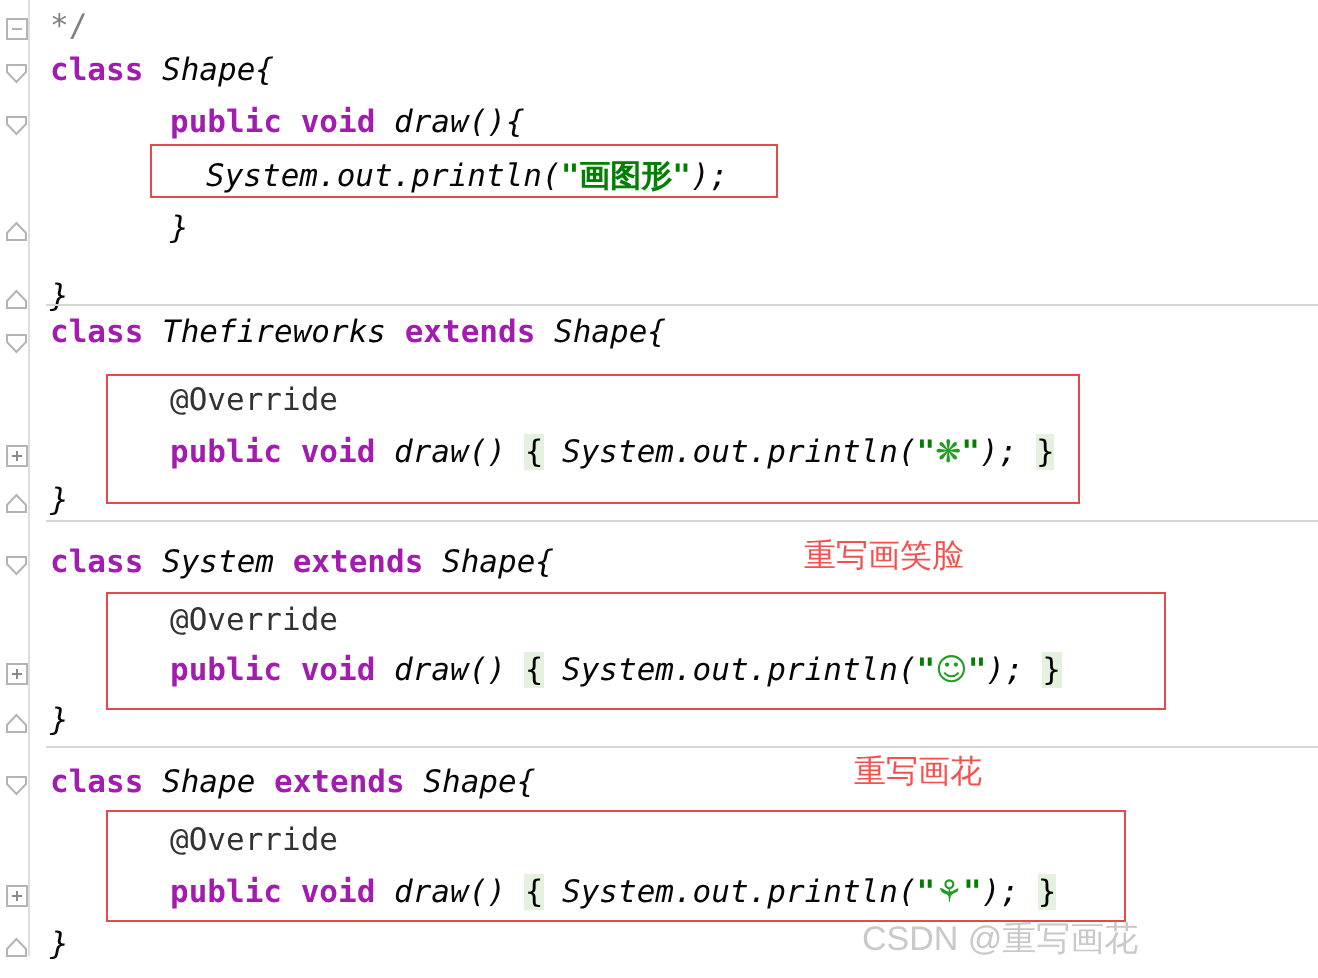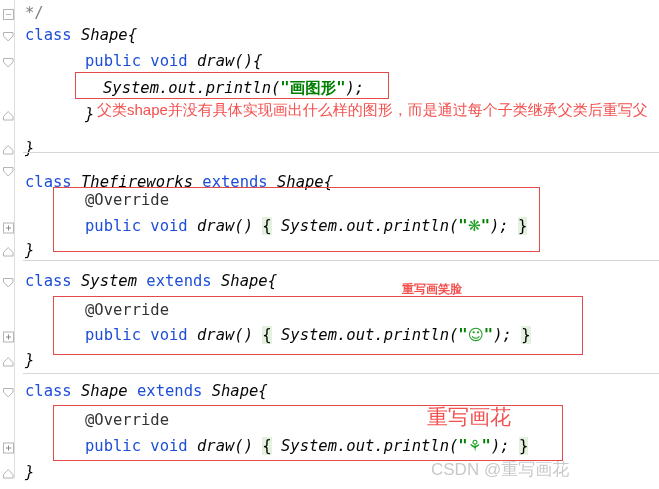--- a/index.html
+++ b/index.html
@@ -8,21 +8,21 @@
     overflow:hidden; font-family:"DejaVu Sans Mono", monospace;
   }
   
   .gutter-vline{position:absolute; left:14px; top:0; width:1px; height:478px; background:#dedede;}
   .gutter-marker{position:absolute; left:2px; width:13px; height:12px;}
   
   .code-line{
     position:absolute; height:20px; white-space:pre;
     font:15.5px/20px "DejaVu Sans Mono", monospace; color:#000;
   }
-  .tk-kw{color:#1d4ed8; font-weight:normal;}
+  .tk-kw{color:#a21caf; font-weight:bold;}
   .tk-pl{color:#060606;font-style:italic;}
   .tk-cmt{color:#808080;}
   .tk-ann{color:#333333;}
   .tk-str{color:#008000; font-weight:bold;}
   .tk-em{color:#1e9e22; font-family:"DejaVu Sans", sans-serif;}
   .tk-hl{background:#e4f1df;}
   
   .sep{position:absolute; left:23px; right:0; height:1px; background:#d6d6d6;}
   .sep-1{top:152px;} .sep-2{top:260px;} .sep-3{top:373px;}
   
@@ -32,22 +32,22 @@
   .box-3{left:53px;  top:296px; width:530px; height:59px;}
   .box-4{left:53px;  top:405px; width:510px; height:56px;}
   
   .ann-text{
     position:absolute; color:#f4504e; white-space:pre;
     font:15px/18px "Liberation Sans", "DejaVu Sans", sans-serif;
   }
   .cmt1{left:97px;  top:101px;}
   .cmt2{left:97px;  top:119px;}
   .lbl-fireworks{left:367px; top:161px; font-size:16px;}
-  .lbl-smile{left:402px; top:280px; font-size:12px;font-weight:bold;}
-  .lbl-flower{left:427px; top:378px; font-size:21px;margin-top:30px;}
+  .lbl-smile{left:402px; top:270px; font-size:16px;}
+  .lbl-flower{left:427px; top:378px; font-size:16px;}
   
   .watermark{
     position:absolute; left:431px; top:459px; color:#c9c9c9;
     font:17px/22px "Liberation Sans", "DejaVu Sans", sans-serif; white-space:pre;
   }
 </style>
 </head>
 <body>
 
 <div class="screen">
@@ -69,21 +69,21 @@
         </svg></div>
       <div class="code-line" style="top: 78px; left: 103px;"><span class="tk-pl">System.out.println(</span><span class="tk-str">"画图形"</span><span class="tk-pl">);</span></div>
       <div class="code-line" style="top: 104px; left: 85px;"><span class="tk-pl">}</span></div>
       <div class="gutter-marker" style="top: 107px;"><svg width="13" height="12" viewBox="0 0 13 12">
           <polygon points="6.2,1.5 11,6.5 11,10 1.5,10 1.5,6.5" fill="#fff" stroke="#b4b4b4"></polygon>
         </svg></div>
       <div class="code-line" style="top: 138px; left: 25px;"><span class="tk-pl">}</span></div>
       <div class="gutter-marker" style="top: 141px;"><svg width="13" height="12" viewBox="0 0 13 12">
           <polygon points="6.2,1.5 11,6.5 11,10 1.5,10 1.5,6.5" fill="#fff" stroke="#b4b4b4"></polygon>
         </svg></div>
-      <div class="code-line" style="top: 172px; left: 25px;"><span class="tk-kw">class</span><span class="tk-pl"> Thefireworks </span><span class="tk-kw">extends</span><span class="tk-pl"> Shape{</span></div>
+      <div class="code-line" style="top: 156px; left: 25px;"><span class="tk-kw">class</span><span class="tk-pl"> Thefireworks </span><span class="tk-kw">extends</span><span class="tk-pl"> Shape{</span></div>
       <div class="gutter-marker" style="top: 163px;"><svg width="13" height="12" viewBox="0 0 13 12">
           <polygon points="1.5,1.5 11,1.5 11,5 6.2,10 1.5,5" fill="#fff" stroke="#b4b4b4"></polygon>
         </svg></div>
       <div class="code-line" style="top: 190px; left: 85px;"><span class="tk-ann">@Override</span></div>
       <div class="code-line" style="top: 216px; left: 85px;"><span class="tk-kw">public void</span><span class="tk-pl"> draw() </span><span class="tk-hl">{</span><span class="tk-pl"> System.out.println(</span><span class="tk-str">"</span><span class="tk-em">❋</span><span class="tk-str">"</span><span class="tk-pl">); </span><span class="tk-hl">}</span></div>
       <div class="gutter-marker" style="top: 219px;"><svg width="13" height="12" viewBox="0 0 13 12">
           <rect x="1.5" y="1" width="10" height="10" fill="#fff" stroke="#b4b4b4"></rect>
           <line x1="4" y1="6" x2="9" y2="6" stroke="#8a8a8a"></line>
           <line x1="6.5" y1="3.5" x2="6.5" y2="8.5" stroke="#8a8a8a"></line>
         </svg></div>
@@ -125,18 +125,17 @@
 
   <div class="sep sep-1"></div>
   <div class="sep sep-2"></div>
   <div class="sep sep-3"></div>
 
   <div class="ann-box box-1"></div>
   <div class="ann-box box-2"></div>
   <div class="ann-box box-3"></div>
   <div class="ann-box box-4"></div>
 
-  <div class="ann-text cmt1">父类shape并没有具体实现画出什么样的图形，而是通过每个子类继承父类后重写父</div>
   <div class="ann-text lbl-smile">重写画笑脸</div>
   <div class="ann-text lbl-flower">重写画花</div>
 
   <div class="watermark">CSDN @重写画花</div>
 </div>
 
 </body></html>

